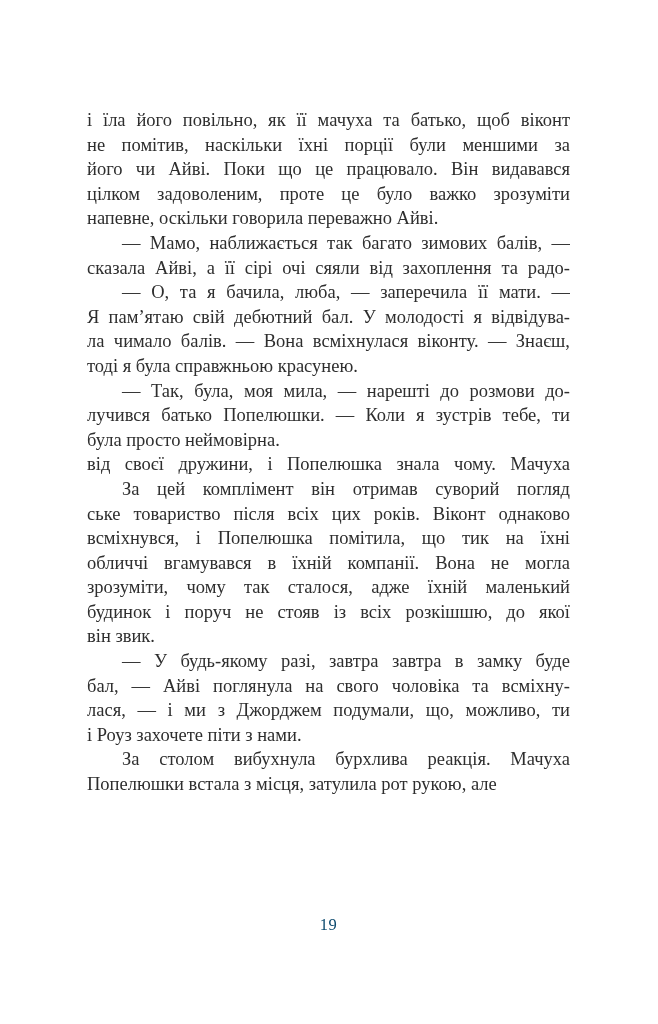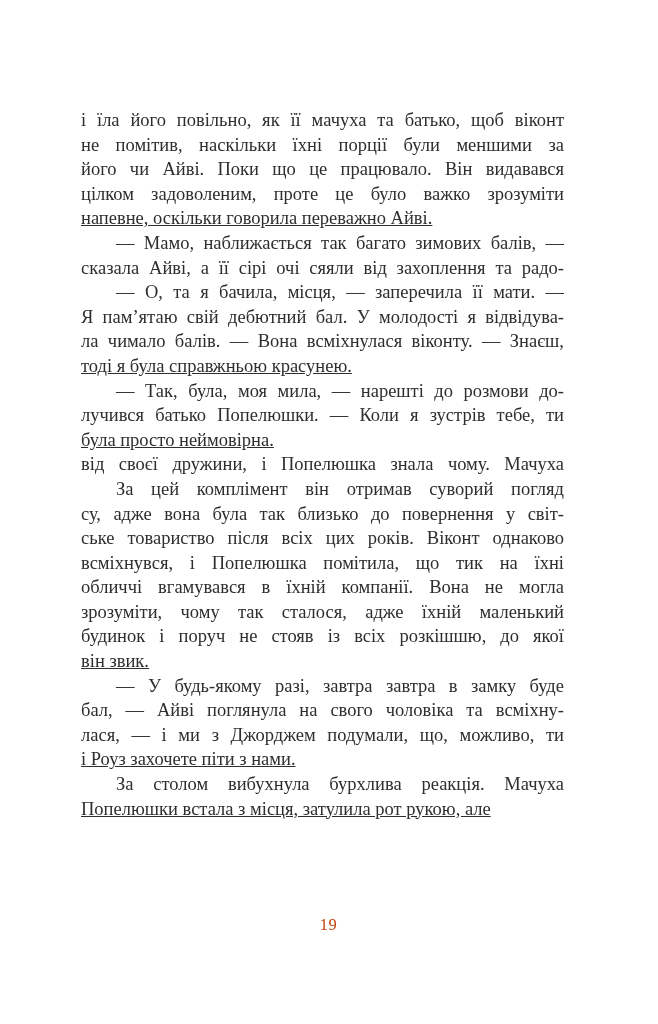--- a/index.html
+++ b/index.html
@@ -14,41 +14,40 @@
     font-family: "Liberation Serif", "DejaVu Serif", serif;
   }
   .book-page {
     position: relative;
     width: 658px;
     height: 1024px;
     background: #ffffff;
   }
   .text-block {
     position: absolute;
-    left: 81px;
+    left: 87px;
     top: 108px;
     width: 483px;
     color: #2e2e2e;
     font-size: 18.5px;
     line-height: 24.6px;
     overflow: hidden;
   }
   .para {
     margin: 0;
     padding: 0;
   }
   .line {
     text-align: justify;
     text-align-last: justify;
     white-space: normal;
     height: 24.6px;
   }
   .line.last {
     text-align-last: left;
-    text-decoration: underline;
   }
   .line.indent {
     text-indent: 35px;
   }
   .page-number {
     position: absolute;
     left: 87px;
     width: 483px;
     top: 915px;
     text-align: center;
@@ -67,46 +66,45 @@
         <div class="line">не помітив, наскільки їхні порції були меншими за</div>
         <div class="line">його чи Айві. Поки що це працювало. Він видавався</div>
         <div class="line">цілком задоволеним, проте це було важко зрозуміти</div>
         <div class="line last">напевне, оскільки говорила переважно Айві.</div>
       </div>
       <div class="para">
         <div class="line indent">— Мамо, наближається так багато зимових балів, —</div>
         <div class="line">сказала Айві, а її сірі очі сяяли від захоплення та радо-</div>
       </div>
       <div class="para">
-        <div class="line indent">— О, та я бачила, місця, — заперечила її мати. —</div>
+        <div class="line indent">— О, та я бачила, люба, — заперечила її мати. —</div>
         <div class="line">Я пам’ятаю свій дебютний бал. У молодості я відвідува-</div>
         <div class="line">ла чимало балів. — Вона всміхнулася віконту. — Знаєш,</div>
         <div class="line last">тоді я була справжньою красунею.</div>
       </div>
       <div class="para">
         <div class="line indent">— Так, була, моя мила, — нарешті до розмови до-</div>
         <div class="line">лучився батько Попелюшки. — Коли я зустрів тебе, ти</div>
         <div class="line last">була просто неймовірна.</div>
       </div>
       <div class="para">
         <div class="line">від своєї дружини, і Попелюшка знала чому. Мачуха</div>
         <div class="line indent">За цей комплімент він отримав суворий погляд</div>
-        <div class="line">су, адже вона була так близько до повернення у світ-</div>
         <div class="line">ське товариство після всіх цих років. Віконт однаково</div>
         <div class="line">всміхнувся, і Попелюшка помітила, що тик на їхні</div>
         <div class="line">обличчі вгамувався в їхній компанії. Вона не могла</div>
         <div class="line">зрозуміти, чому так сталося, адже їхній маленький</div>
         <div class="line">будинок і поруч не стояв із всіх розкішшю, до якої</div>
         <div class="line last">він звик.</div>
       </div>
       <div class="para">
         <div class="line indent">— У будь-якому разі, завтра завтра в замку буде</div>
         <div class="line">бал, — Айві поглянула на свого чоловіка та всміхну-</div>
         <div class="line">лася, — і ми з Джорджем подумали, що, можливо, ти</div>
         <div class="line last">і Роуз захочете піти з нами.</div>
       </div>
       <div class="para">
         <div class="line indent">За столом вибухнула бурхлива реакція. Мачуха</div>
         <div class="line last">Попелюшки встала з місця, затулила рот рукою, але</div>
       </div>
     </div>
-  <div class="page-number" style="color: #c2410c;">19</div>
+  <div class="page-number" style="color: #0c4a6e;">19</div>
 </div>
 
 </body></html>

